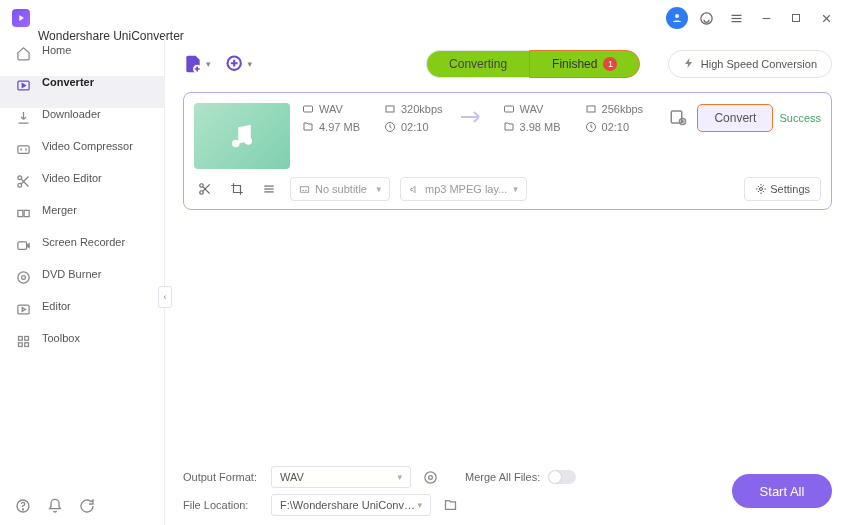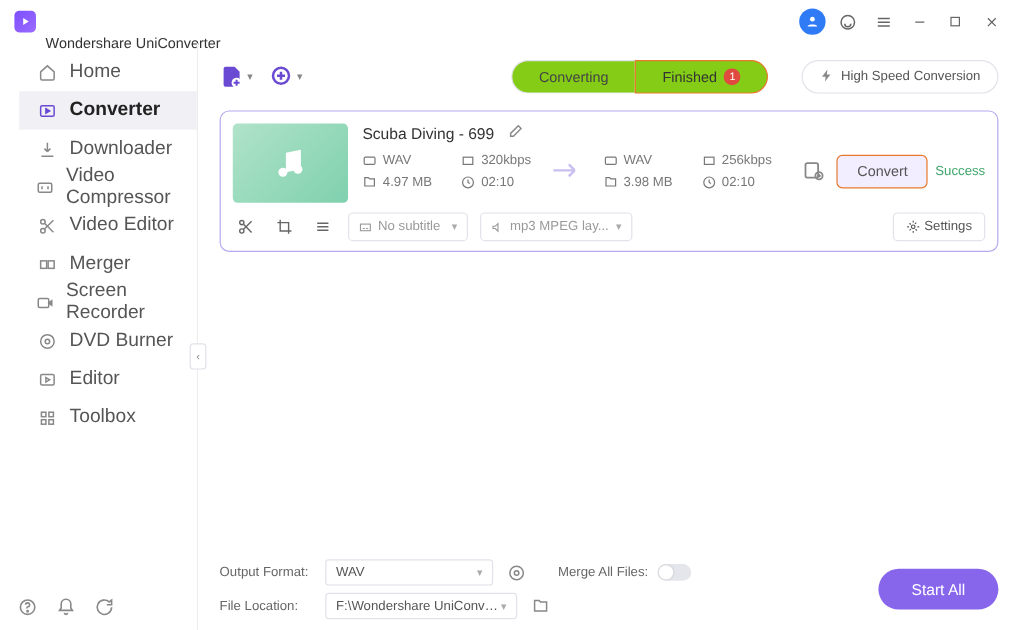--- a/index.html
+++ b/index.html
@@ -10,21 +10,21 @@
 .titlebar .logo svg { width: 10px; height: 10px; fill: #fff; }
 .titlebar .title { font-size: 12px; color: #333; font-weight: 500; margin-top: 35px; }
 .titlebar .spacer { flex: 1; }
 .titlebar .tbtn { width: 24px; height: 24px; display: flex; align-items: center; justify-content: center; margin-left: 6px; cursor: pointer; color: #666; }
 .titlebar .avatar { width: 22px; height: 22px; border-radius: 50%; background: #2f7af5; display: flex; align-items: center; justify-content: center; color: #fff; }
 
 .app-body { display: flex; height: calc(100% - 36px); }
 
 .sidebar { width: 165px; border-right: 1px solid #eee; display: flex; flex-direction: column; padding-top: 8px; position: relative; }
 .sidebar-collapse { position: absolute; right: -8px; top: 250px; width: 14px; height: 22px; background: #fff; border: 1px solid #e1e1e9; border-radius: 3px; display: flex; align-items: center; justify-content: center; cursor: pointer; font-size: 9px; color: #888; }
-.side-item { display: flex; align-items: center; height: 32px; padding: 0 14px; cursor: pointer; color: #555; font-size: 16px; margin-left: 16px; }
+.side-item { display: flex; height: 32px; padding: 0 14px; cursor: pointer; color: #555; font-size: 11px; }
 .side-item .icon { width: 18px; height: 18px; margin-right: 10px; display: flex; align-items: center; justify-content: center; color: #888; }
 .side-item.active { background: #f0f0f5; color: #222; font-weight: 600; }
 .side-item.active .icon { color: #6a49d3; }
 .sidebar-footer { margin-top: auto; display: flex; gap: 14px; padding: 10px 14px; color: #888; }
 .sidebar-footer .fbtn { cursor: pointer; width: 18px; height: 18px; display: flex; align-items: center; justify-content: center; }
 
 .main { flex: 1; display: flex; flex-direction: column; padding: 10px 18px 6px 18px; }
 
 .toolbar { display: flex; align-items: center; height: 36px; margin-bottom: 10px; }
 .toolbar .tbtn2 { display: flex; align-items: center; margin-right: 14px; cursor: pointer; color: #6a49d3; }
@@ -283,26 +283,20 @@
     <div class="file-card">
       <div class="file-row">
         <div class="thumb">
           <svg width="30" height="30" viewBox="0 0 24 24" fill="#fff">
               <path d="M9 18V5l10-2v13"></path>
               <circle cx="7" cy="18" r="3"></circle>
               <circle cx="17" cy="16" r="3"></circle>
             </svg>
         </div>
         <div class="file-main">
-          <div class="file-title-row">
-            <span class="file-title">Scuba Diving - 699</span>
-            <span class="edit-ic"><svg width="14" height="14" viewBox="0 0 24 24" fill="none" stroke="currentColor" stroke-width="2">
-                  <path d="M17 3l4 4-11 11H6v-4z"></path>
-                </svg></span>
-          </div>
           <div class="meta-row">
             <div class="meta-col">
               <div class="meta-cell">
                   <svg width="12" height="12" viewBox="0 0 24 24" fill="none" stroke="currentColor" stroke-width="2">
                     <rect x="3" y="6" width="18" height="12" rx="2"></rect>
                   </svg>
                   <span>WAV</span>
                 </div>
               <div class="meta-cell">
                   <svg width="12" height="12" viewBox="0 0 24 24" fill="none" stroke="currentColor" stroke-width="2">

